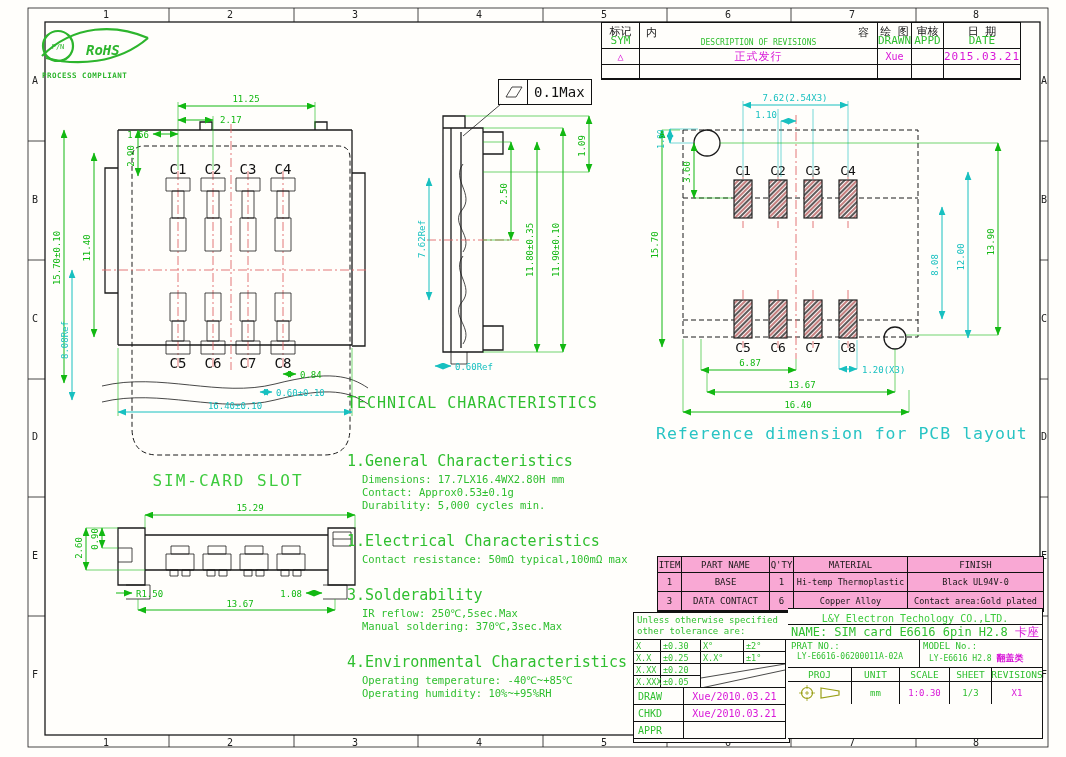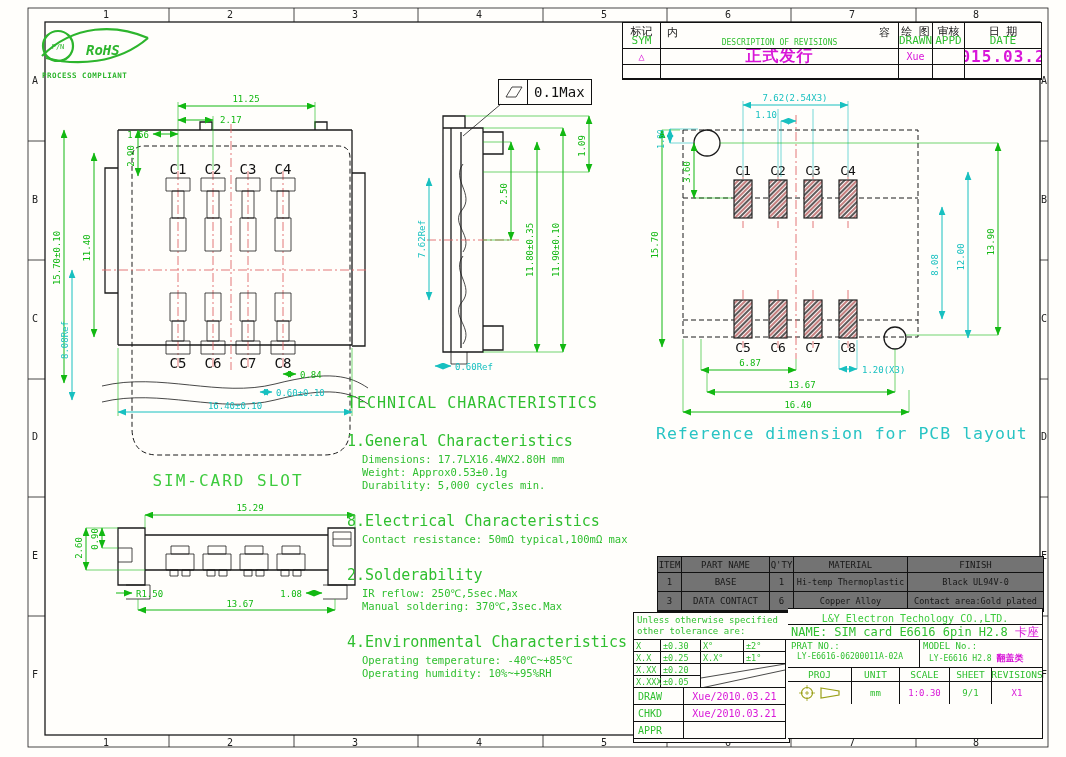--- a/index.html
+++ b/index.html
@@ -19,43 +19,43 @@
   .pad{fill:url(#hatch);stroke:#222;stroke-width:1.2}
   text.dim{font-size:9px;fill:#12b812}
   text.dimc{font-size:9px;fill:#18c0c0}
   text.dimc8{font-size:8px;fill:#18c0c0}
   text.lbl{font-size:14px;fill:#111}
   text.lbl2{font-size:13px;fill:#111}
   text.vtitle{font-size:16px;fill:#3ecb3e;letter-spacing:2px}
   
   .fl{position:absolute;font-size:10px;color:#222}
   
-  #revtable{left:622px;top:22px;width:418px;display:grid;grid-template-columns:38px 238px 34px 32px 76px;
+  #revtable{left:601px;top:22px;width:418px;display:grid;grid-template-columns:38px 238px 34px 32px 76px;
             grid-template-rows:26px 16px 14px;border:1.5px solid #111;background:#fffefb}
   #revtable>div{border-right:1px solid #111;border-bottom:1px solid #111;overflow:hidden;
                 display:flex;flex-direction:column;align-items:center;justify-content:center}
   #revtable>div:nth-child(5n){border-right:none}
   #revtable>div.rel{position:relative;display:block}
   .cnh{font-size:11px;color:#111;line-height:11px;text-align:center}
   .enh{font-size:11px;color:#2fbf2f;line-height:8px;text-align:center}
   .nei{position:absolute;left:6px;top:2px;font-size:11px}
   .rong{position:absolute;right:8px;top:2px;font-size:11px}
   .descen{position:absolute;left:0;right:0;bottom:1px;text-align:center;font-size:8px;color:#2fbf2f}
   .mg{color:#d816d8;font-size:10px}
-  .mgb{color:#d816d8;font-size:16px;font-weight:bold;letter-spacing:1px}
+  .mgb{color:#d816d8;font-size:11px;font-weight:normal;letter-spacing:1px}
   
   
   #tech{left:347px;top:394px;width:310px;color:#2fbf2f}
-  .tc-title{font-size:15px;letter-spacing:1px;margin-bottom:20px;white-space:nowrap}
+  .tc-title{font-size:15px;letter-spacing:1px;margin-bottom:40px;white-space:nowrap}
   .tc-sec{margin-bottom:20px}
   .tc-h{font-size:15px;margin-bottom:3px;white-space:nowrap}
   .tc-l{font-size:10.5px;line-height:13px;margin-left:15px;white-space:nowrap}
   
   #parts{left:657px;top:556px;width:385px;display:grid;grid-template-columns:24px 88px 24px 114px 135px;
-         grid-template-rows:16px 19px 19px;border:1.5px solid #111;background:#737373}
+         grid-template-rows:16px 19px 19px;border:1.5px solid #111;background:#f9a8d4}
   #parts>div{border-right:1px solid #111;border-bottom:1px solid #111;display:flex;align-items:center;
              justify-content:center;font-size:9px;white-space:nowrap;overflow:hidden}
   #parts>div:nth-child(5n){border-right:none}
   #parts>div.small{font-size:8.5px}
   
   #tbl{left:633px;top:612px;width:155px;height:129px;border:1.5px solid #111;background:#fffefb}
   .note{font-size:9px;color:#2fbf2f;line-height:11px;padding:2px 0 0 3px;white-space:nowrap}
   #tolgrid{display:grid;grid-template-columns:27px 40px 43px 42px;grid-template-rows:repeat(4,12px);
            border-top:1px solid #111;margin-top:2px}
   #tolgrid>div{border-right:1px solid #111;border-bottom:1px solid #111;font-size:8.5px;color:#2fbf2f;
@@ -360,29 +360,29 @@
       <text class="dim" x="252" y="107" text-anchor="end">1.08</text>
       <text class="dim" x="190" y="117" text-anchor="middle">13.67</text>
     </g>
   </svg>
 
   <div id="tech" class="abs">
     <div class="tc-title">TECHNICAL CHARACTERISTICS</div>
     <div class="tc-sec">
       <div class="tc-h">1.General Characteristics</div>
       <div class="tc-l">Dimensions: 17.7LX16.4WX2.80H mm</div>
-      <div class="tc-l">Weight: Approx0.53±0.1g</div>
+      <div class="tc-l">Contact: Approx0.53±0.1g</div>
       <div class="tc-l">Durability: 5,000 cycles min.</div>
     </div>
     <div class="tc-sec">
-      <div class="tc-h">8.Electrical Characteristics</div>
+      <div class="tc-h">1.Electrical Characteristics</div>
       <div class="tc-l">Contact resistance: 50mΩ typical,100mΩ max</div>
     </div>
     <div class="tc-sec">
-      <div class="tc-h">2.Solderability</div>
+      <div class="tc-h">3.Solderability</div>
       <div class="tc-l">IR reflow: 250℃,5sec.Max</div>
       <div class="tc-l">Manual soldering: 370℃,3sec.Max</div>
     </div>
     <div class="tc-sec">
       <div class="tc-h">4.Environmental Characteristics</div>
       <div class="tc-l">Operating temperature: -40℃~+85℃</div>
       <div class="tc-l">Operating humidity: 10%~+95%RH</div>
     </div>
   </div>
 
@@ -465,18 +465,18 @@
       <div class="hrow">REVISIONS</div>
       <div>
         <svg width="46" height="18" viewBox="0 0 46 18">
           <circle cx="10" cy="9" r="5.5" stroke="#9aa018" fill="none" stroke-width="1.2"></circle>
           <path d="M2,9 H18 M10,1 V17" stroke="#9aa018" stroke-width="0.8" stroke-dasharray="4 2" fill="none"></path>
           <path d="M24,4 L42,7 V11 L24,14 Z" stroke="#9aa018" fill="none" stroke-width="1.2"></path>
         </svg>
       </div>
       <div>mm</div>
       <div class="magv">1:0.30</div>
-      <div>9/1</div>
+      <div>1/3</div>
       <div class="magv">X1</div>
     </div>
   </div>
 
 </div>
 
 </body></html>

